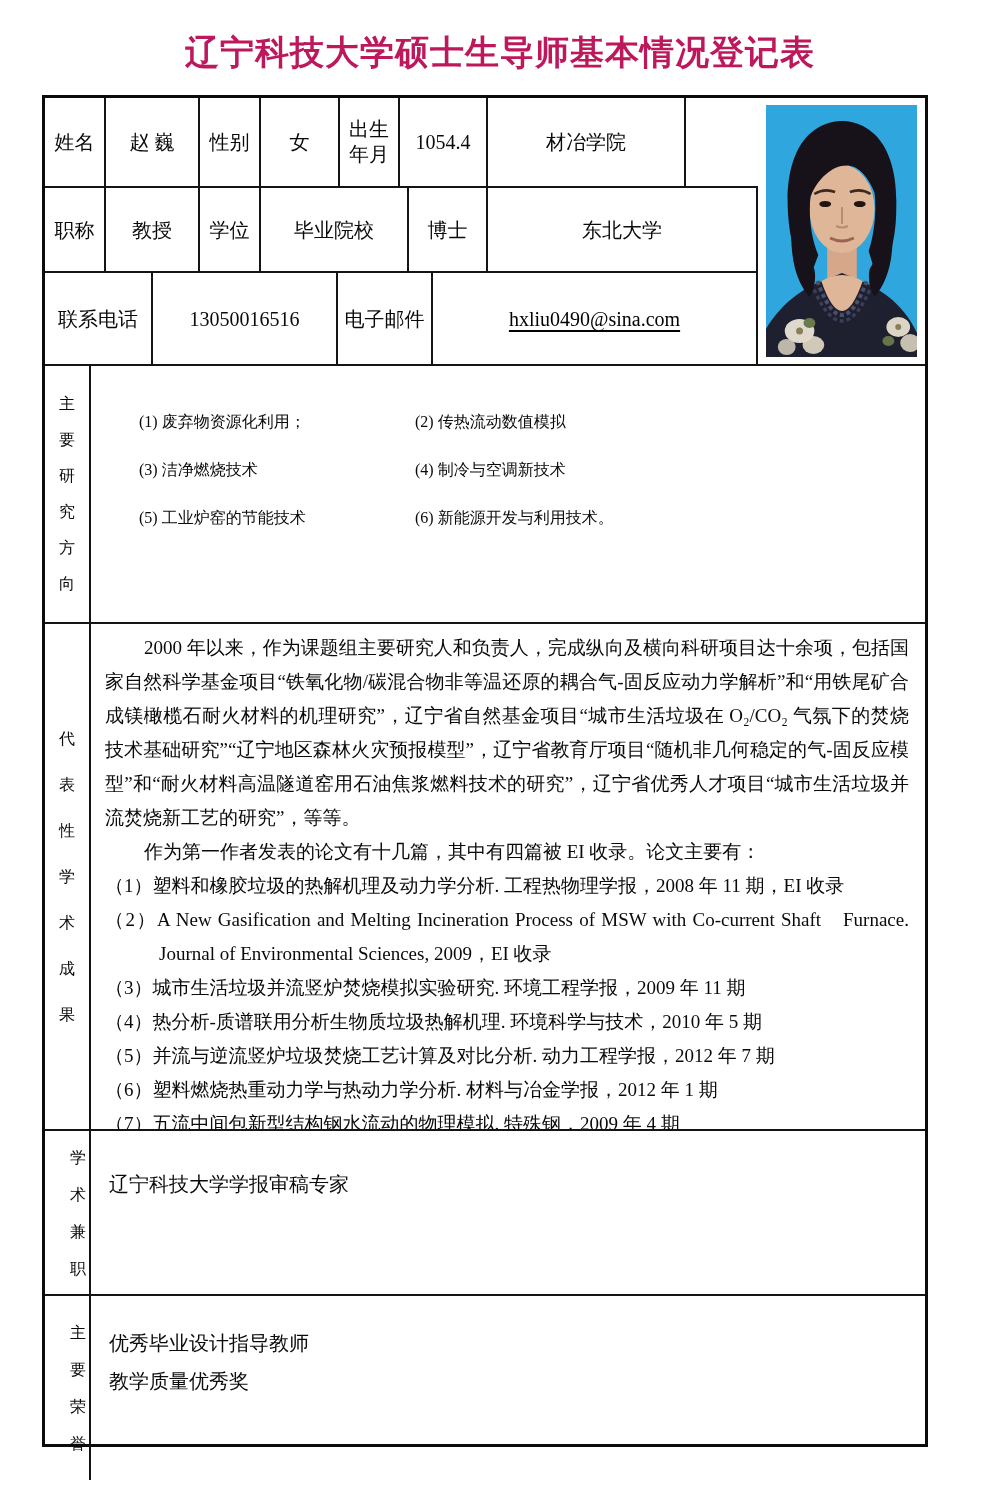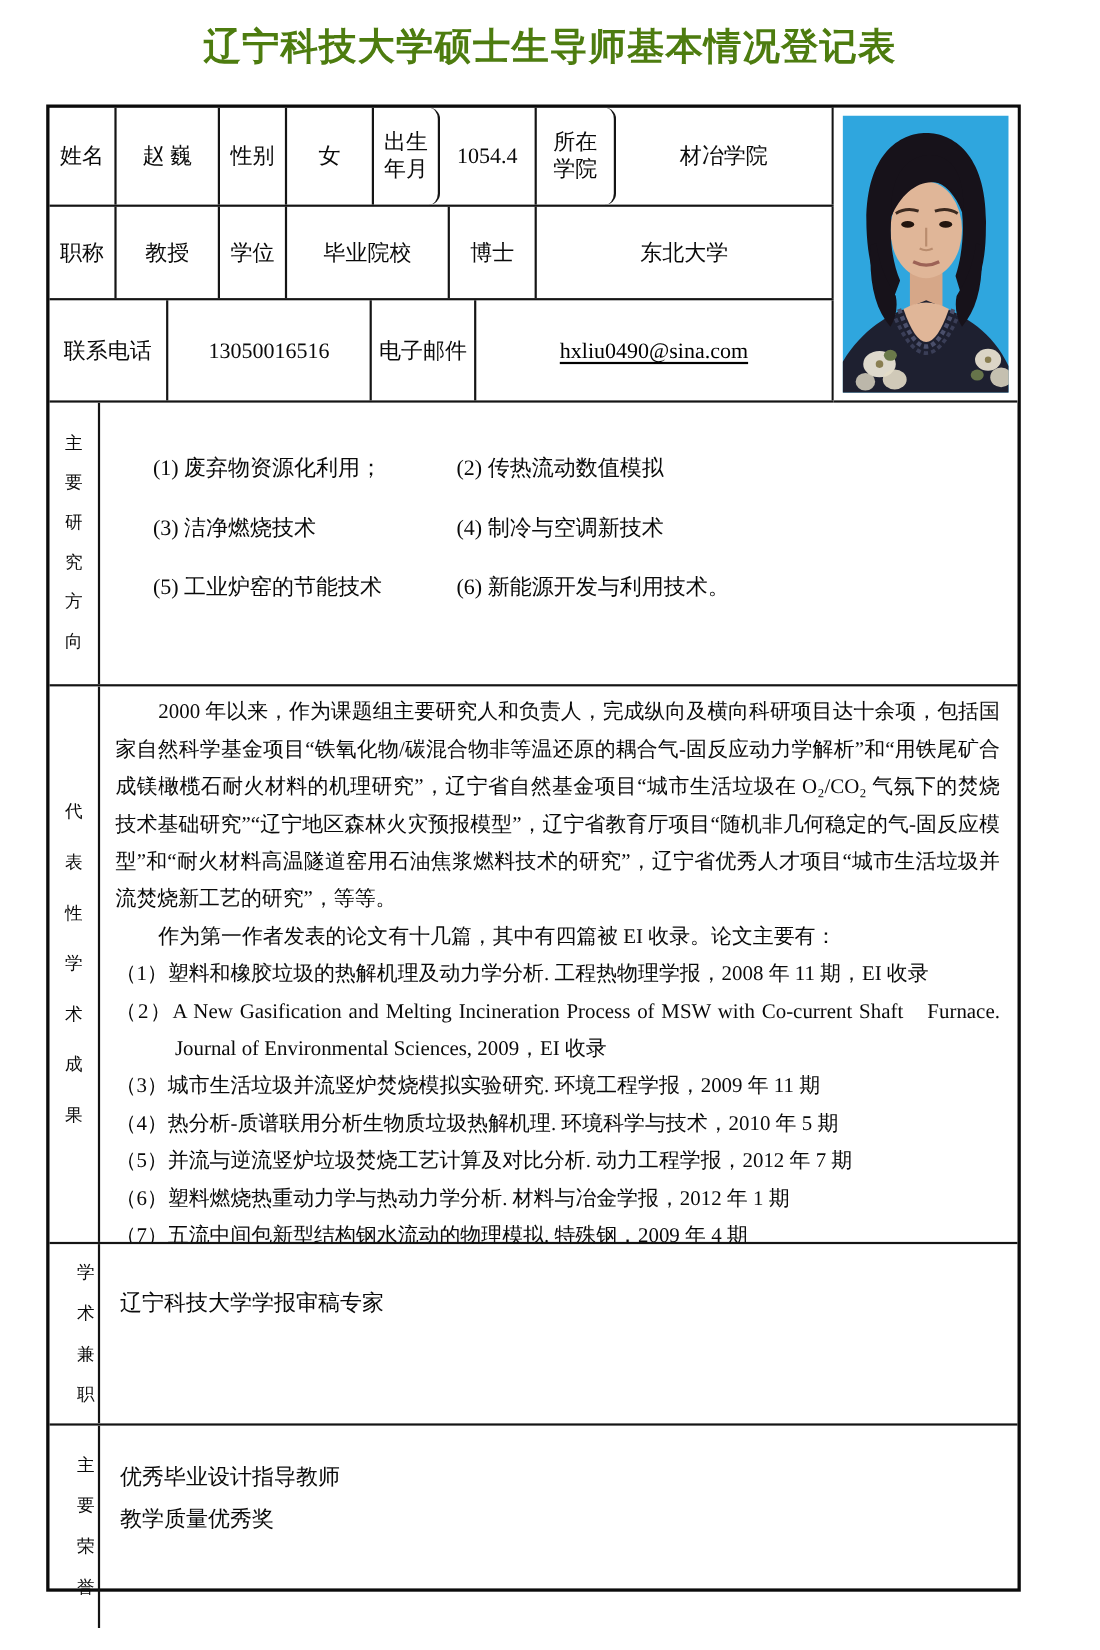--- a/index.html
+++ b/index.html
@@ -4,54 +4,54 @@
 <style>
   * { margin:0; padding:0; box-sizing:border-box; }
   html,body { background:#888; }
   .page {
     position:relative; width:1000px; height:1500px; margin:0 auto;
     background:#ffffff; color:#0a0a0a;
     font-family:"Liberation Serif","DejaVu Serif",serif;
     overflow:hidden;
   }
   .doc-title {
-    position:absolute; top:20px; left:0; right:0;
+    position:absolute; top:30px; left:0; right:0;
     text-align:center; font-size:34px; font-weight:bold; letter-spacing:1px;
-    font-family:Liberation Mono, monospace; color:#4d7c0f;
+    font-family:Liberation Mono, monospace; color:#be185d;
   }
   .form {
     position:absolute; left:42px; top:95px; width:886px; height:1352px;
     border:3px solid #0b0b0b; font-size:20px; background:#fff;
   }
   .top { display:flex; }
   .left-block { width:713px; }
   .row { display:flex; border-bottom:2px solid #141414; }
   .r1 { height:90px; } .r2 { height:85px; } .r3 { height:93px; }
   .cell {
     display:flex; align-items:center; justify-content:center;
     border-right:2px solid #141414; text-align:center; line-height:26px;
   }
-  .pre { white-space:pre-line; line-height:25px;border-radius:10px; }
+  .pre { white-space:pre-line; line-height:25px; }
   .photo-cell { flex:1; border-bottom:2px solid #141414; padding:7px 8px; background:#fff; }
   .photo-cell svg { width:100%; height:100%; display:block; }
   .email-link { color:#000; text-decoration:underline; text-underline-offset:4px; }
 
   .section { display:flex; border-bottom:2px solid #141414; overflow:hidden; }
   .s-research { height:258px; } .s-achv { height:507px; }
   .s-pos { height:165px; } .s-hon { height:184px; border-bottom:none;border-radius:18px; }
   .vcell {
     width:46px; border-right:2px solid #141414;
     display:flex; align-items:center; justify-content:center;
   }
   .vtext { width:21px; word-break:break-all; text-align:center; font-size:16px; }
   .lh36 { line-height:36px; } .lh46 { line-height:46px; } .lh37 { line-height:37px;margin-left:22px; }
   .content { flex:1; }
   .research-content {
     padding:46px 10px 0 48px; display:grid; grid-template-columns:276px 1fr;
-    row-gap:27px; align-content:start; font-size:20px;
+    row-gap:27px; align-content:start; font-size:16px;
   }
   .achv-content { padding:7px 16px 4px 14px; font-size:19px; line-height:34px; text-align:justify; }
   .para { text-indent:2.05em; }
   .pub { padding-left:54px; text-indent:-54px; }
   .pos-content { padding:40px 0 0 18px; font-size:20px; }
   .hon-content { padding:28px 0 0 18px; font-size:20px; line-height:38px; }
 </style>
 </head>
 <body>
 
@@ -65,22 +65,20 @@
       <div class="left-block">
 
         <div class="row r1">
           <div class="cell" style="width:61px">姓名</div>
           <div class="cell" style="width:94px">赵 巍</div>
           <div class="cell" style="width:61px">性别</div>
           <div class="cell" style="width:79px">女</div>
           <div class="cell pre" style="width:60px">出生
 年月</div>
           <div class="cell" style="width:88px">1054.4</div>
-          <div class="cell pre" style="width:72px">所在
-学院</div>
           <div class="cell" style="width:198px">材冶学院</div>
         </div>
 
         <div class="row r2">
           <div class="cell" style="width:61px">职称</div>
           <div class="cell" style="width:94px">教授</div>
           <div class="cell" style="width:61px">学位</div>
           <div class="cell" style="width:148px">毕业院校</div>
           <div class="cell" style="width:79px">博士</div>
           <div class="cell" style="width:270px">东北大学</div>

